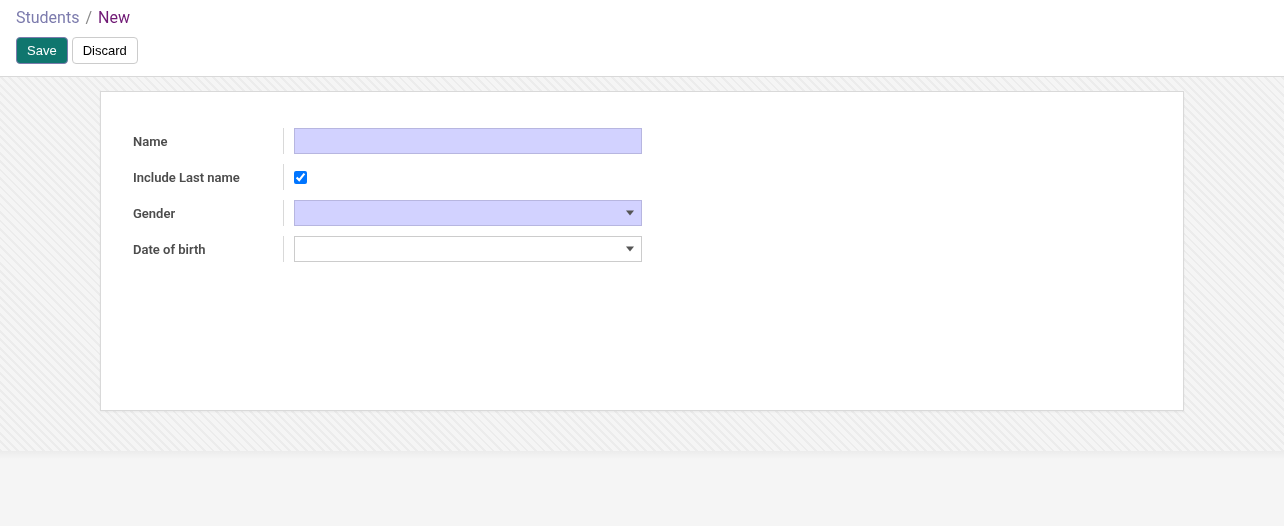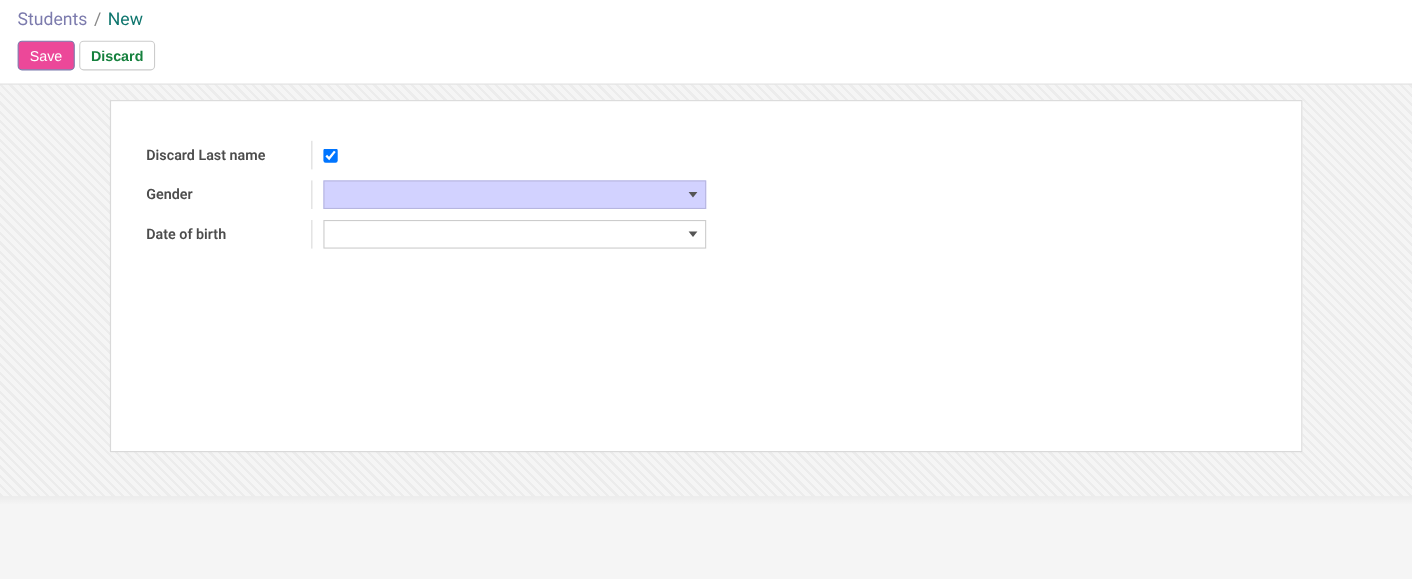--- a/index.html
+++ b/index.html
@@ -26,43 +26,42 @@
       font-size: 16px;
     }
     .breadcrumb-link {
       color: #7c7bad;
       cursor: pointer;
     }
     .breadcrumb-sep {
       color: #888;
     }
     .breadcrumb-current {
-      color: #0f766e;
+      color: #701a75;
     }
     .toolbar {
       display: flex;
       gap: 4px;
     }
     .btn {
       padding: 5px 10px;
       border-radius: 4px;
       font-size: 13px;
       cursor: pointer;
       border: 1px solid transparent;
     }
     .btn-primary {
-      background: #ec4899;
+      background: #0f766e;
       color: #fff;
       border-color: #7c7bad;
     }
     .btn-default {
       background: #fff;
-      color: #15803d;
+      color: #000000;
       border-color: #ccc;
-      font-weight: bold;
     }
     .content-wrap {
       padding: 14px 100px 40px 100px;
       background-image: repeating-linear-gradient(45deg, #ececec 0 2px, #f5f5f5 2px 6px);
       min-height: 360px;
     }
     .form-sheet {
       background: #fff;
       border: 1px solid #d9d9d9;
       min-height: 320px;
@@ -172,23 +171,29 @@
     <button class="btn btn-default">Discard</button>
   </div>
 </div>
 
 <div class="content-wrap">
   <div class="form-sheet">
     <div class="form-columns">
 
       <div class="form-col">
 
-
-        <div class="form-row">
-          <div class="form-label">Discard Last name</div>
+        <div class="form-row">
+          <div class="form-label">Name</div>
+          <div class="form-field">
+            <input type="text" class="input input-required" value="" style="">
+          </div>
+        </div>
+
+        <div class="form-row">
+          <div class="form-label">Include Last name</div>
           <div class="form-field">
             <input type="checkbox" class="checkbox" checked="" style="">
           </div>
         </div>
 
         <div class="form-row">
           <div class="form-label">Gender</div>
           <div class="form-field">
             <div class="select-wrap">
               <select class="select select-required">

